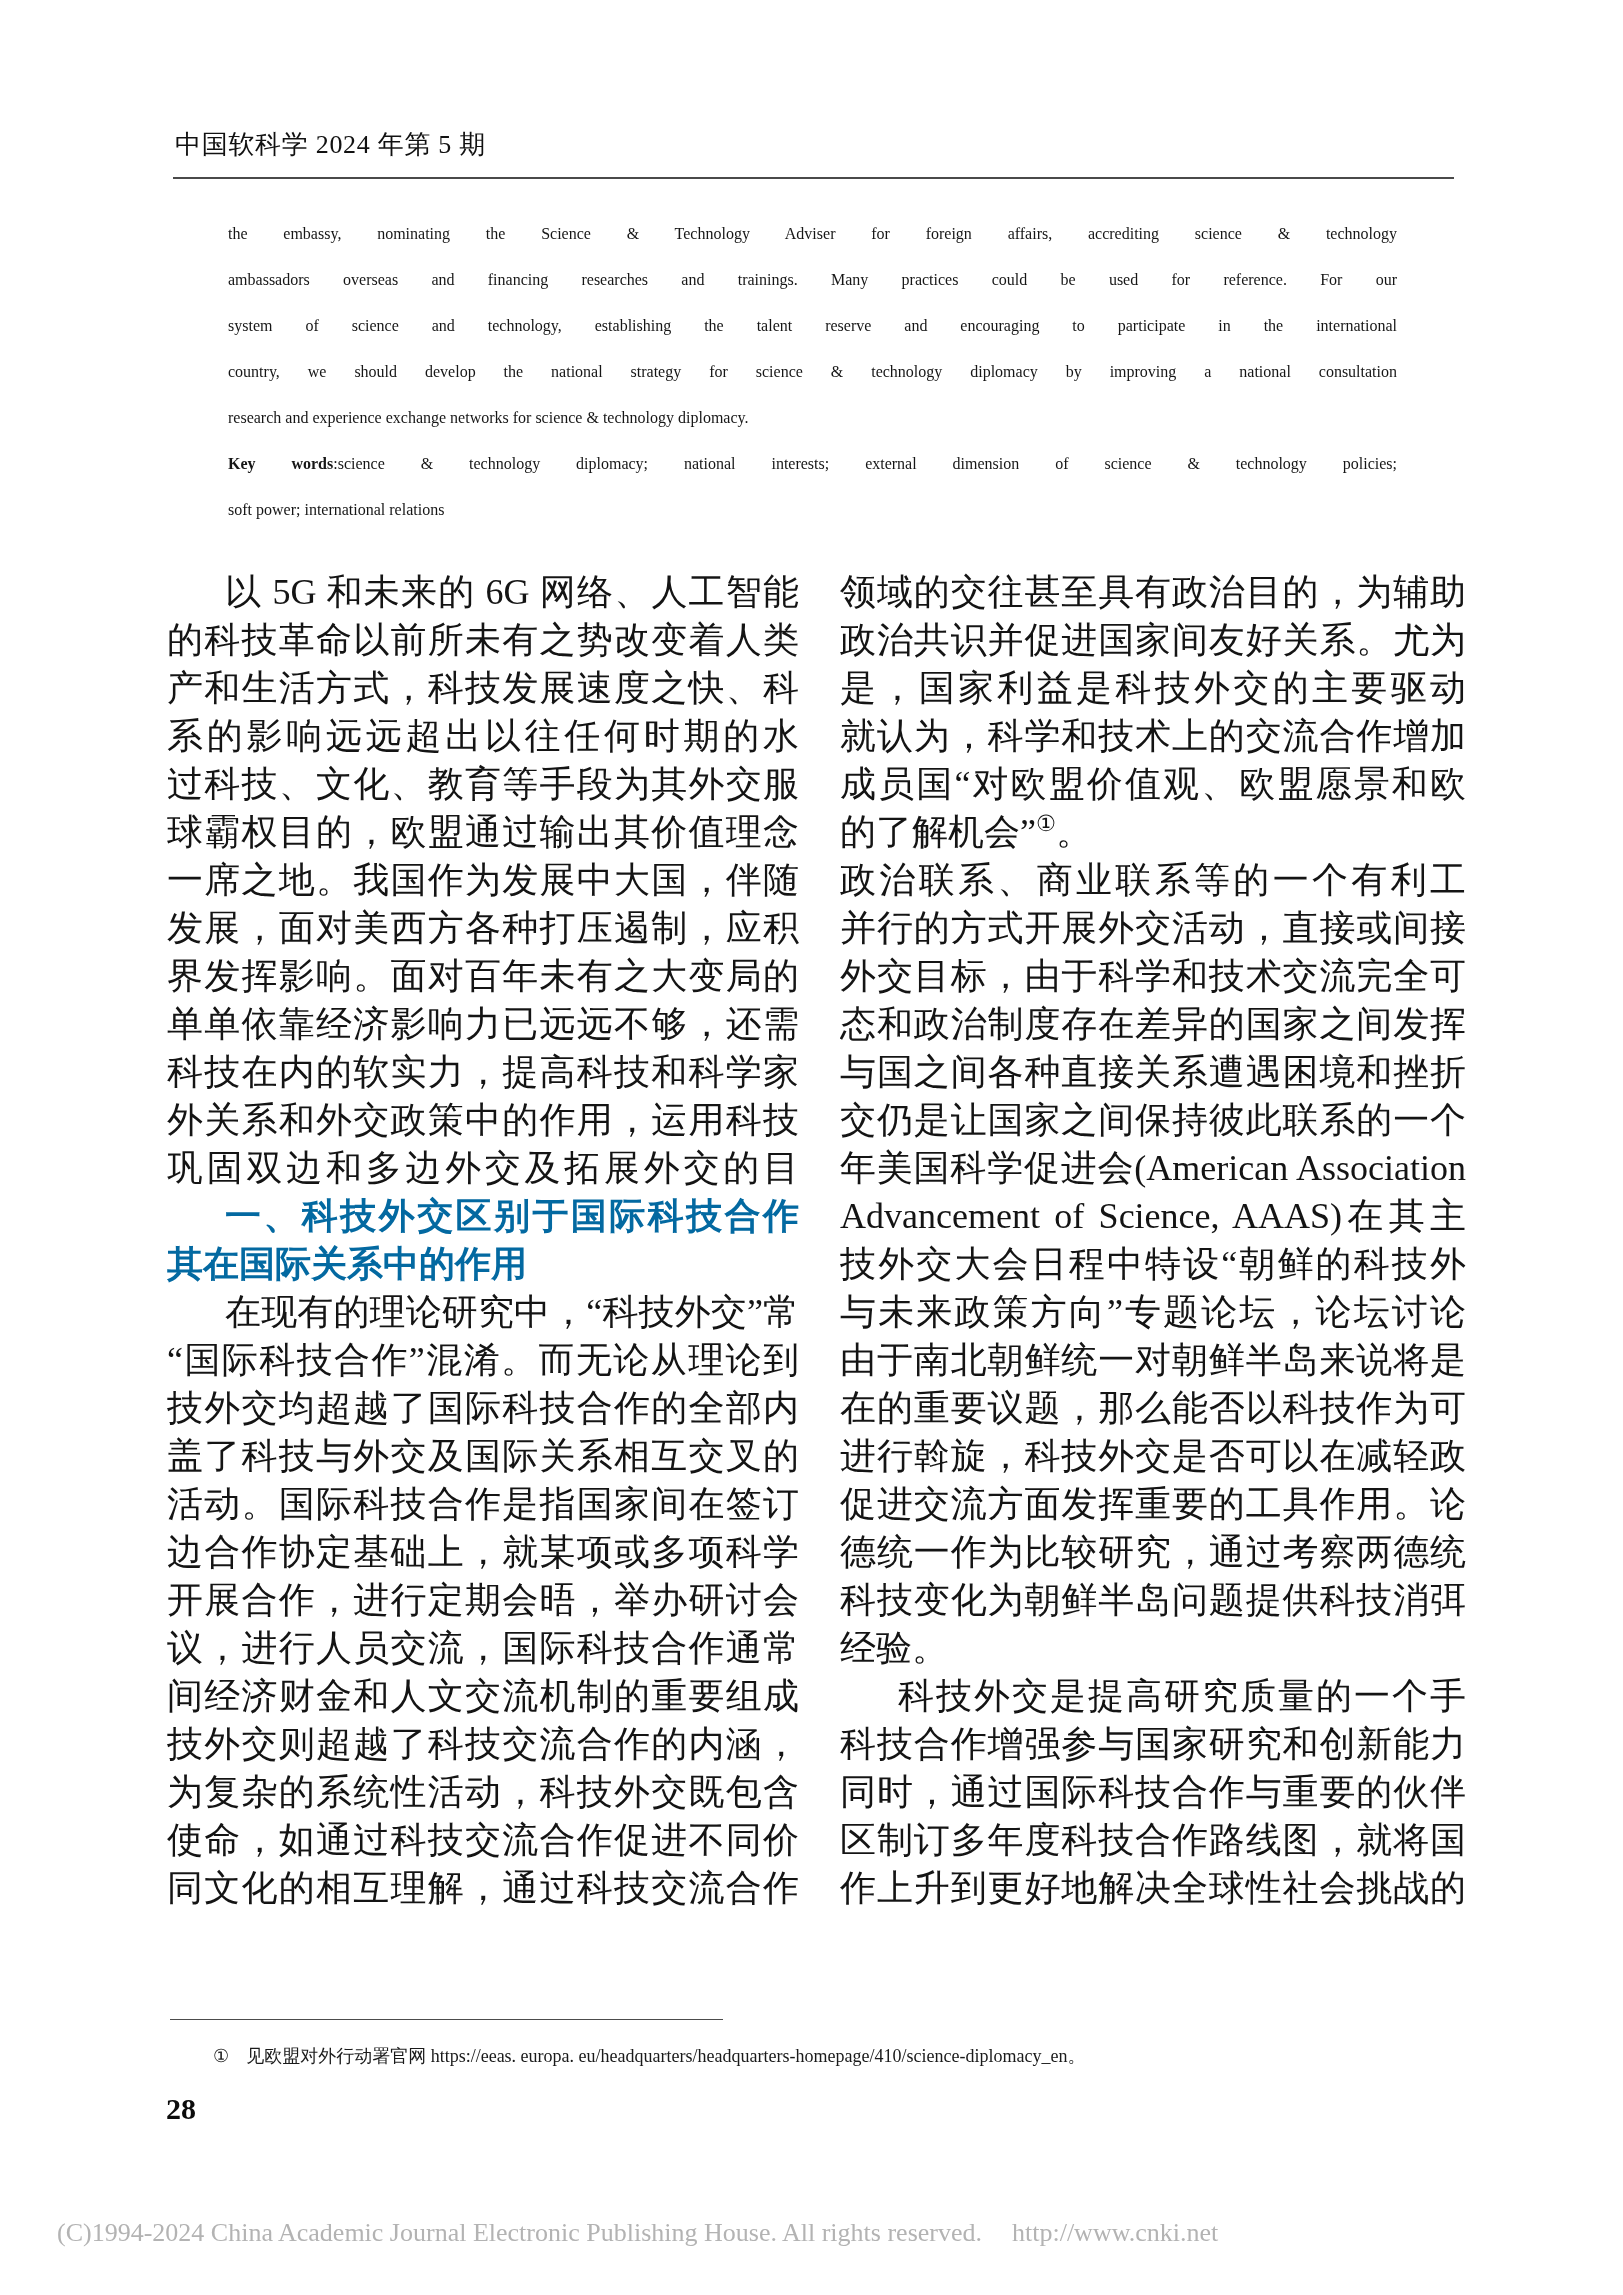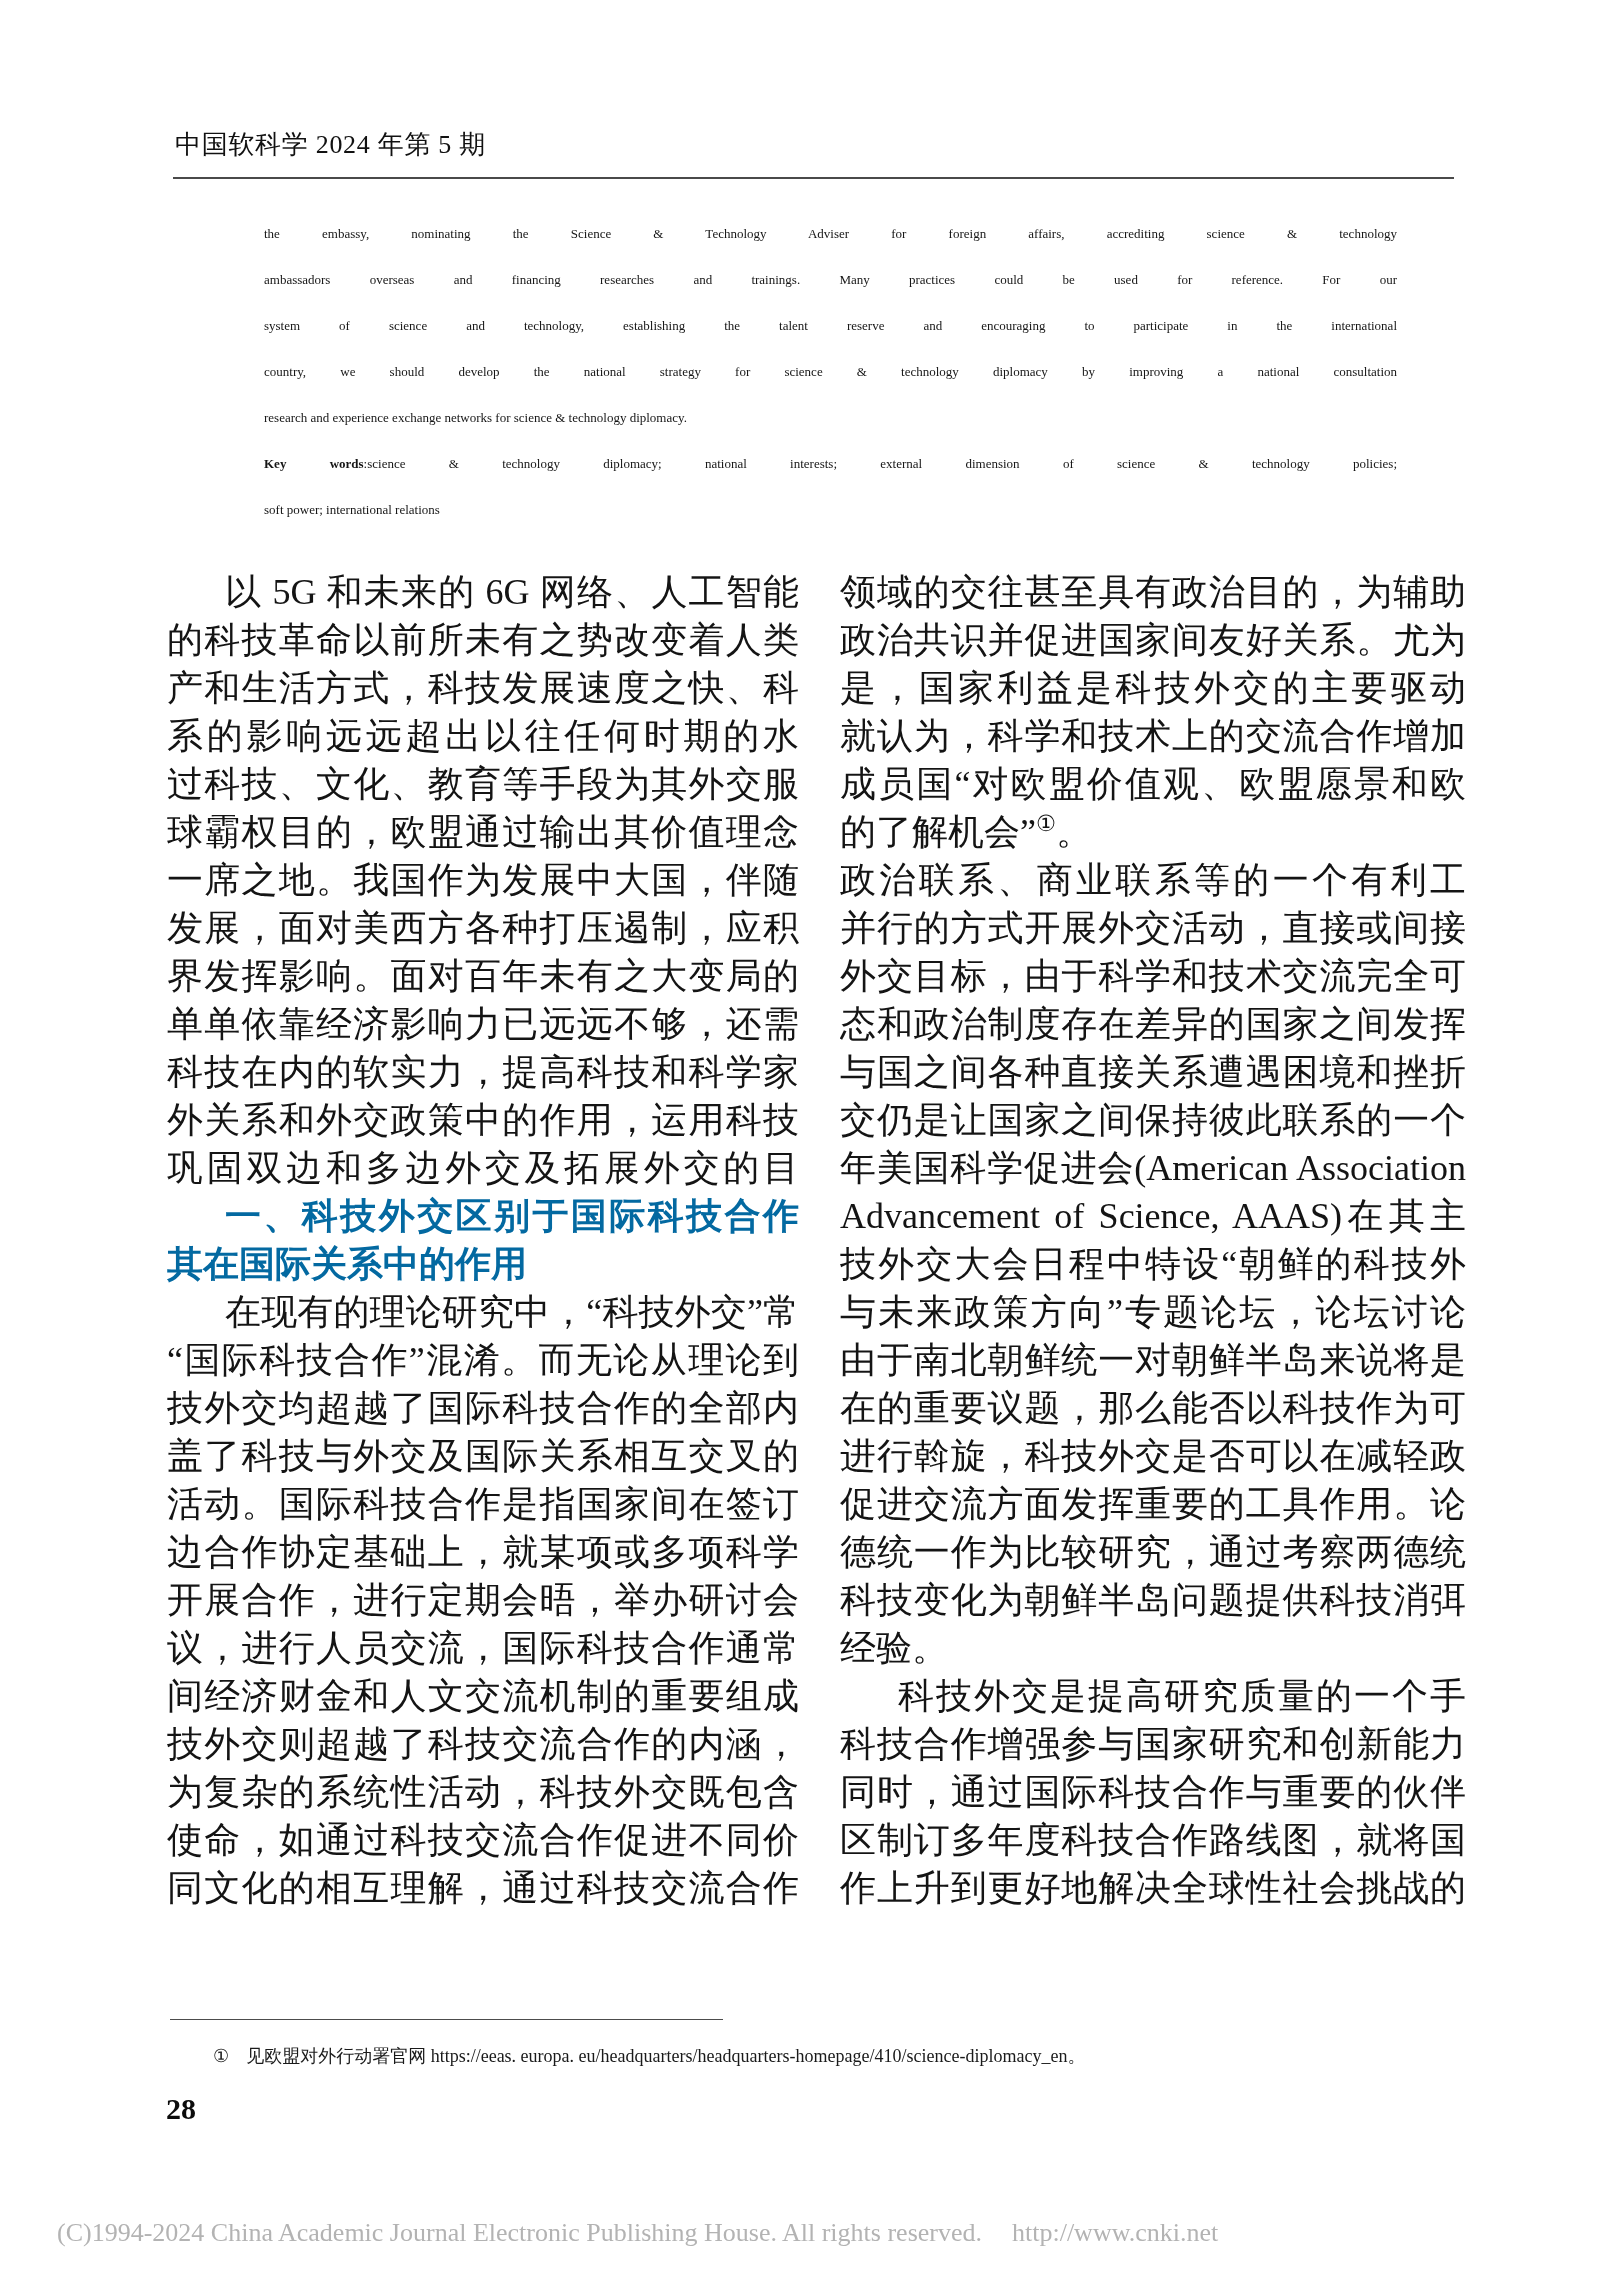--- a/index.html
+++ b/index.html
@@ -15,23 +15,23 @@
     position:absolute;left:175px;top:127px;
     font-size:26px;letter-spacing:0.7px;color:#111;
     white-space:nowrap;
   }
   .header-rule{
     position:absolute;left:173px;top:177px;
     width:1281px;height:2px;background:#4a4a4a;
   }
   .abstract{position:absolute;left:228px;top:211px;width:1169px;}
   .abs-line{
-    font-size:13px;height:46px;line-height:46px;
+    font-size:16px;height:46px;line-height:46px;
     text-align:justify;text-align-last:justify;
-    overflow:hidden;white-space:normal;color:#161616;margin-left:36px;
+    overflow:hidden;white-space:normal;color:#161616;
   }
   .abs-line.end{text-align-last:left;}
   .abs-line b{font-weight:700;}
   .col{position:absolute;top:568px;}
   .col-left{left:167px;width:632px;}
   .col-right{left:840px;width:626px;}
   .line{
     font-size:36px;height:48px;line-height:48px;
     text-align:justify;text-align-last:justify;
     overflow:hidden;color:#141414;

